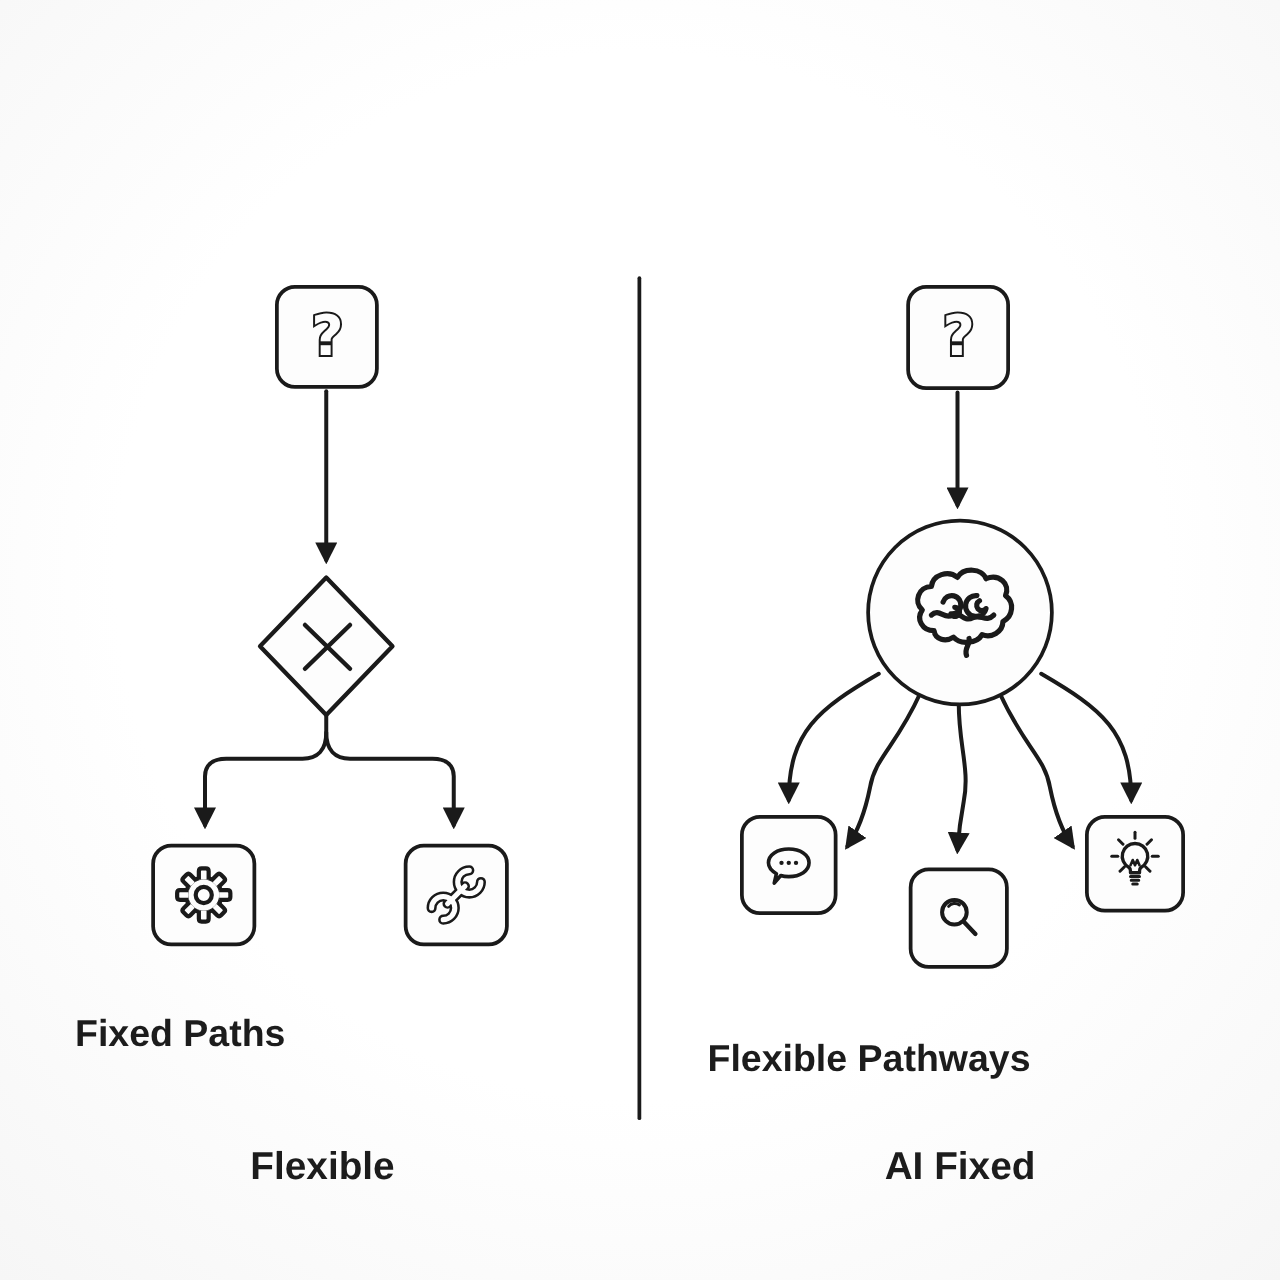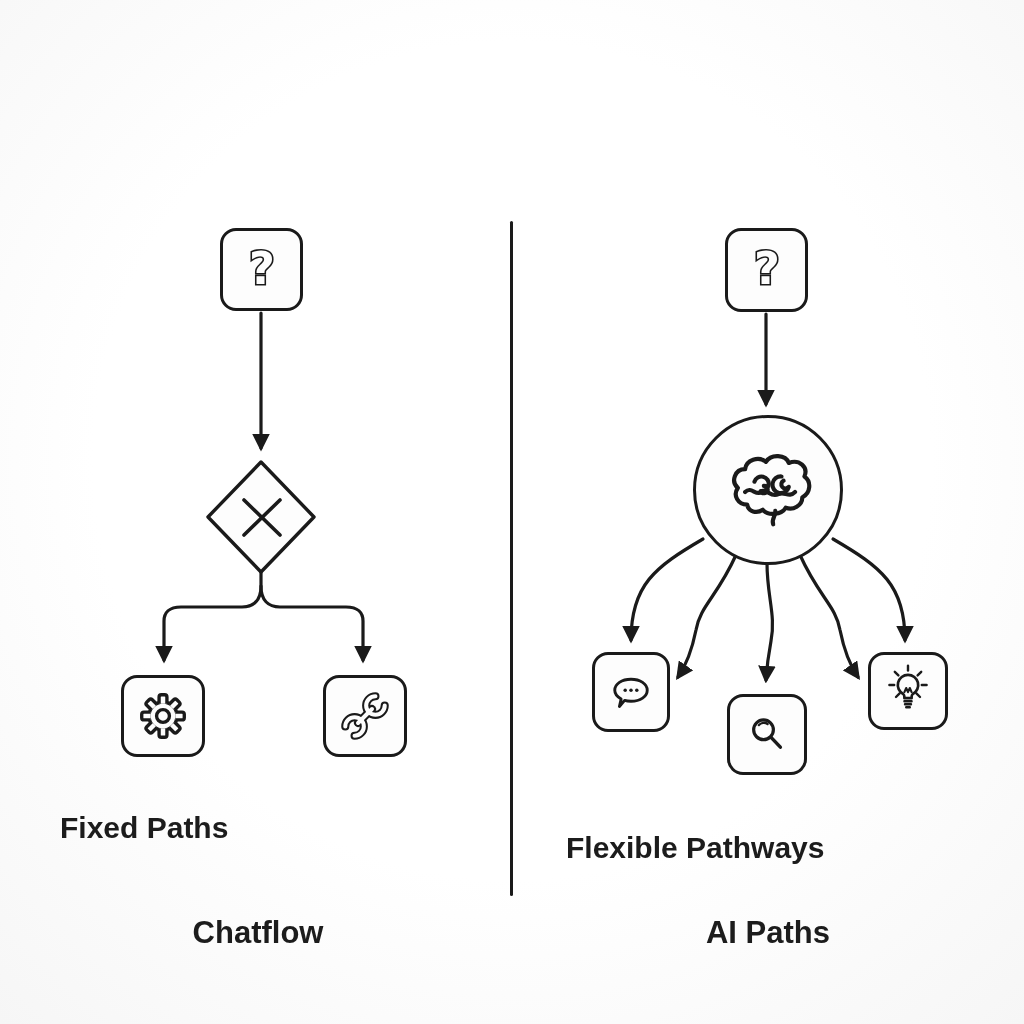--- a/index.html
+++ b/index.html
@@ -106,21 +106,21 @@
           <g stroke="#fdfdfd" stroke-width="7">
             <path d="M38,62 L62,38"></path>
             <path d="M68,16 A16,16 0 1 0 84,32"></path>
             <path d="M68,16 A16,16 0 1 0 84,32" transform="rotate(180 50 50)"></path>
           </g>
         </g>
       </svg>
     </div>
 
     <div class="subtitle" style="left:60px;top:811px;">Fixed Paths</div>
-    <div class="col-label" style="left:58px;top:915px;">Chatflow</div>
+    <div class="col-label" style="left:58px;top:915px;">Flexible</div>
   </div>
 
   <div>
 
     <div class="icon-box" style="left:725px;top:228px;width:83px;height:84px;">
       <svg width="72" height="72" viewBox="0 0 100 100">
         <text x="50" y="70" text-anchor="middle" font-family="DejaVu Sans, sans-serif" font-weight="bold" font-size="62" fill="#fdfdfd" stroke="#1a1a1a" stroke-width="4.5" paint-order="stroke">?</text>
       </svg>
     </div>
 
@@ -170,16 +170,16 @@
             <path d="M73,40 L81,40"></path>
               <path d="M27,40 L19,40"></path>
             <path d="M64,54 L70,60"></path>
               <path d="M36,54 L30,60"></path>
           </g>
         </g>
       </svg>
     </div>
 
     <div class="subtitle" style="left:566px;top:831px;">Flexible Pathways</div>
-    <div class="col-label" style="left:568px;top:915px;">AI Paths</div>
+    <div class="col-label" style="left:568px;top:915px;">AI Fixed</div>
   </div>
 
 </div>
 
 </body></html>

